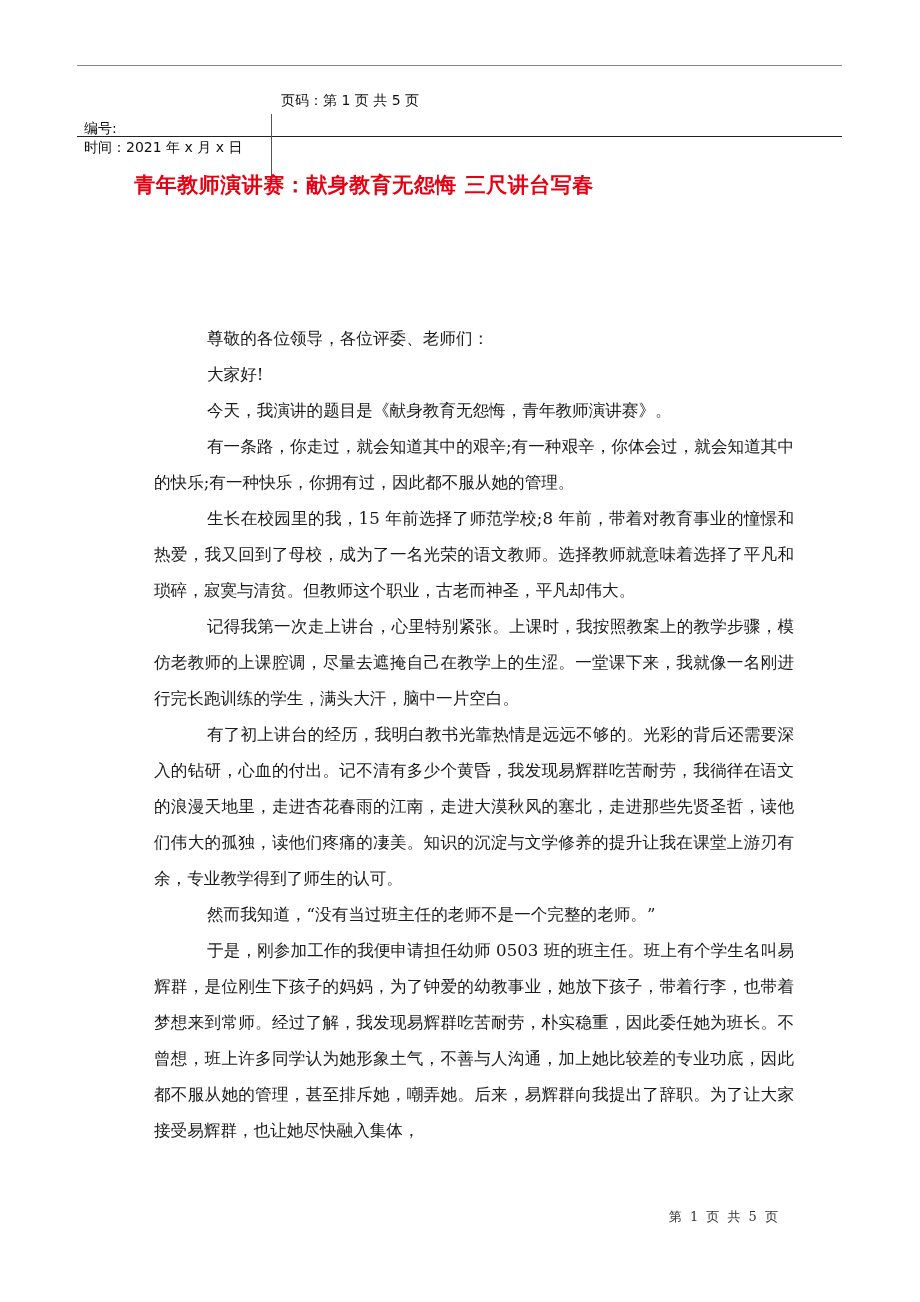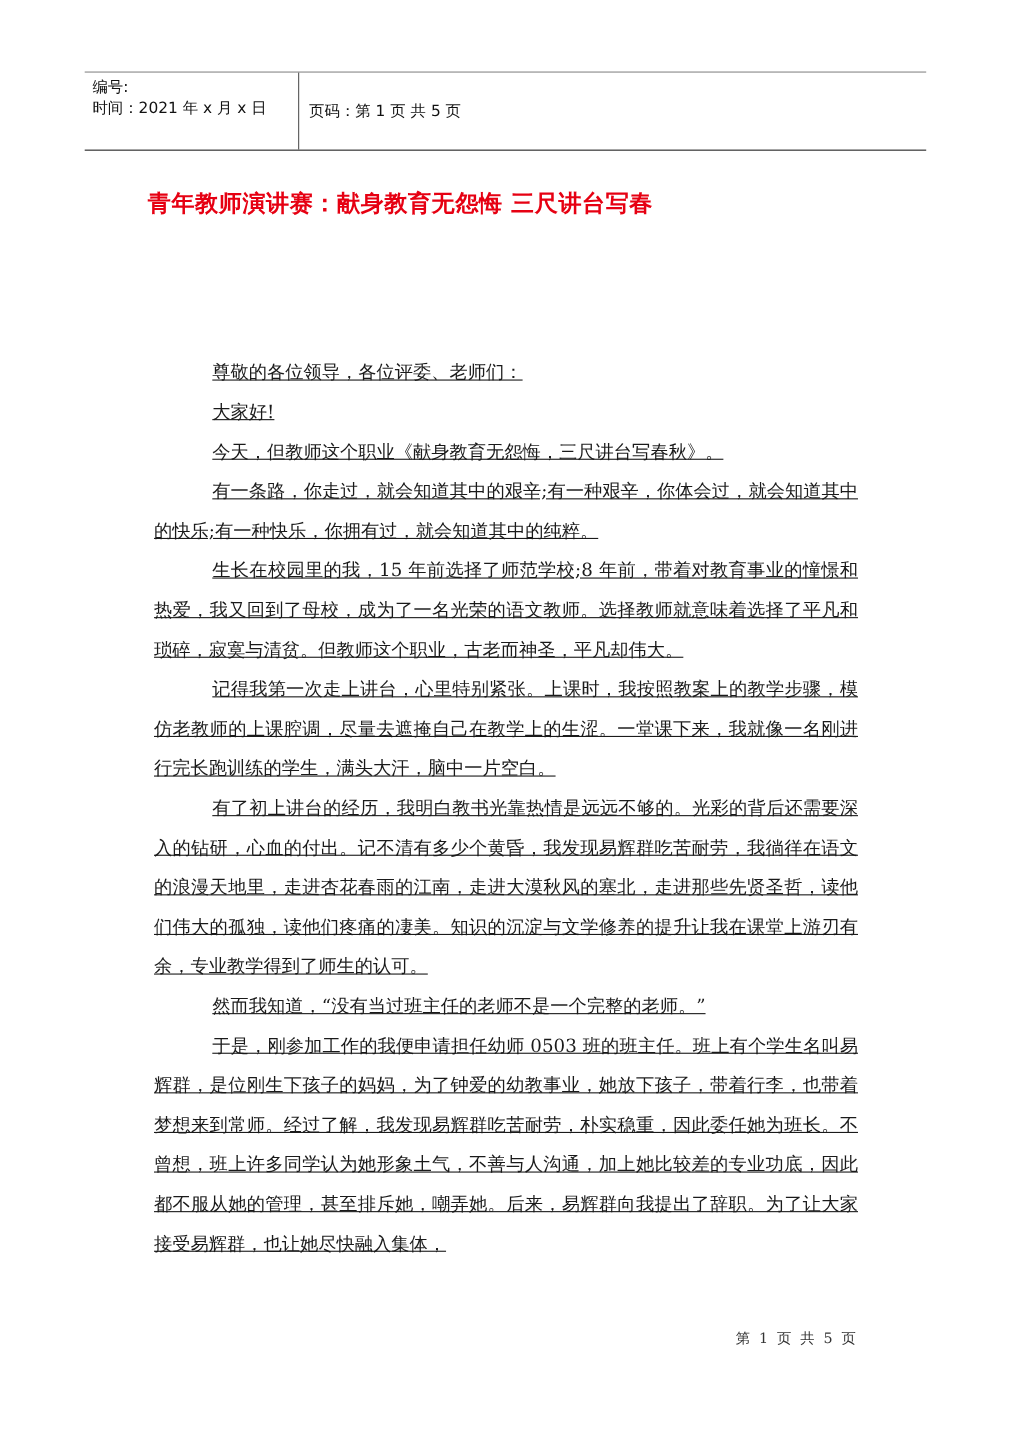--- a/index.html
+++ b/index.html
@@ -1,23 +1,23 @@
 <!DOCTYPE html>
 <html><head>
   <meta charset="utf-8">
   <style>
     html, body { margin: 0; padding: 0; background: #ffffff; }
     body { width: 920px; height: 1302px; position: relative; overflow: hidden; font-family: "DejaVu Serif", "Liberation Serif", serif; color: #111; }
     .header-table { position: absolute; left: 77px; top: 65px; width: 765px; height: 70px; border-top: 1px solid #888; border-bottom: 1.5px solid #222; display: flex; }
     .hcell { position: relative; height: 100%; box-sizing: border-box; }
-    .hcell.left { width: 195px; border-right: 1px solid #555; padding: 5px 3px 0 7px; font-family: "DejaVu Sans", "Liberation Sans", sans-serif; font-size: 14px; line-height: 19px; color: #111; }
+    .hcell.left { width: 195px; border-right: 1px solid #555; padding: 5px 3px 0 7px; font-family: "DejaVu Sans", "Liberation Sans", sans-serif; font-size: 14px; line-height: 19px; color: #111; margin-top: 48px; }
     .hcell.mid { width: 361px; border-right: 1px solid #555; display: flex; align-items: center; justify-content: center; font-family: "DejaVu Sans", "Liberation Sans", sans-serif; font-size: 19px; color: #e8141b; padding-top: 0px; letter-spacing: 0.3px; }
     .hcell.right { flex: 1; display: flex; align-items: center; padding-left: 9px; font-family: "DejaVu Sans", "Liberation Sans", sans-serif; font-size: 14px; color: #111; text-align: center; }
     .doc-title { position: absolute; left: 0; width: 728px; top: 171px; text-align: center; font-family: "DejaVu Sans", "Liberation Sans", sans-serif; font-weight: bold; font-size: 21px; color: #e60012; letter-spacing: 0.5px; }
-    .body-text { position: absolute; left: 140px; top: 321px; width: 640px; font-size: 16.6px; line-height: 36px; color: #1a1a1a; text-align: justify; text-decoration: underline; }
+    .body-text { position: absolute; left: 154px; top: 321px; width: 640px; font-size: 16.6px; line-height: 36px; color: #1a1a1a; text-align: justify; }
     .body-text p { margin: 0; text-indent: 53px; }
     .footer-page { position: absolute; right: 140px; top: 1208px; font-family: "DejaVu Serif", "Liberation Serif", serif; font-size: 13px; color: #333; letter-spacing: 2px; margin-left: 30px; }
   </style>
 </head>
 <body>
 
 <div class="header-table">
   <div class="hcell left">
     <div>编号:</div>
     <div>时间：2021 年 x 月 x 日</div>
@@ -25,22 +25,22 @@
   <div class="hcell right">
     <span>页码：第 1 页  共 5 页</span>
   </div>
 </div>
 
 <div class="doc-title">青年教师演讲赛：献身教育无怨悔 三尺讲台写春</div>
 
 <div class="body-text">
   <p>尊敬的各位领导，各位评委、老师们：</p>
   <p>大家好!</p>
-  <p>今天，但教师这个职业《献身教育无怨悔，三尺讲台写春秋》。</p>
-  <p>有一条路，你走过，就会知道其中的艰辛;有一种艰辛，你体会过，就会知道其中的快乐;有一种快乐，你拥有过，就会知道其中的纯粹。</p>
+  <p>今天，我演讲的题目是《献身教育无怨悔，青年教师演讲赛》。</p>
+  <p>有一条路，你走过，就会知道其中的艰辛;有一种艰辛，你体会过，就会知道其中的快乐;有一种快乐，你拥有过，因此都不服从她的管理。</p>
   <p>生长在校园里的我，15 年前选择了师范学校;8 年前，带着对教育事业的憧憬和热爱，我又回到了母校，成为了一名光荣的语文教师。选择教师就意味着选择了平凡和琐碎，寂寞与清贫。但教师这个职业，古老而神圣，平凡却伟大。</p>
   <p>记得我第一次走上讲台，心里特别紧张。上课时，我按照教案上的教学步骤，模仿老教师的上课腔调，尽量去遮掩自己在教学上的生涩。一堂课下来，我就像一名刚进行完长跑训练的学生，满头大汗，脑中一片空白。</p>
   <p>有了初上讲台的经历，我明白教书光靠热情是远远不够的。光彩的背后还需要深入的钻研，心血的付出。记不清有多少个黄昏，我发现易辉群吃苦耐劳，我徜徉在语文的浪漫天地里，走进杏花春雨的江南，走进大漠秋风的塞北，走进那些先贤圣哲，读他们伟大的孤独，读他们疼痛的凄美。知识的沉淀与文学修养的提升让我在课堂上游刃有余，专业教学得到了师生的认可。</p>
   <p>然而我知道，“没有当过班主任的老师不是一个完整的老师。”</p>
   <p>于是，刚参加工作的我便申请担任幼师 0503 班的班主任。班上有个学生名叫易辉群，是位刚生下孩子的妈妈，为了钟爱的幼教事业，她放下孩子，带着行李，也带着梦想来到常师。经过了解，我发现易辉群吃苦耐劳，朴实稳重，因此委任她为班长。不曾想，班上许多同学认为她形象土气，不善与人沟通，加上她比较差的专业功底，因此都不服从她的管理，甚至排斥她，嘲弄她。后来，易辉群向我提出了辞职。为了让大家接受易辉群，也让她尽快融入集体，</p>
 </div>
 
 <div class="footer-page">第 1 页 共 5 页</div>
 
 </body></html>

